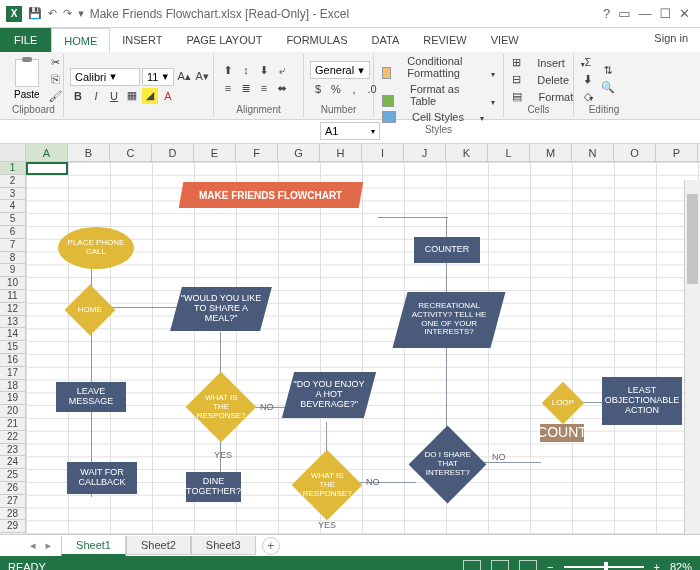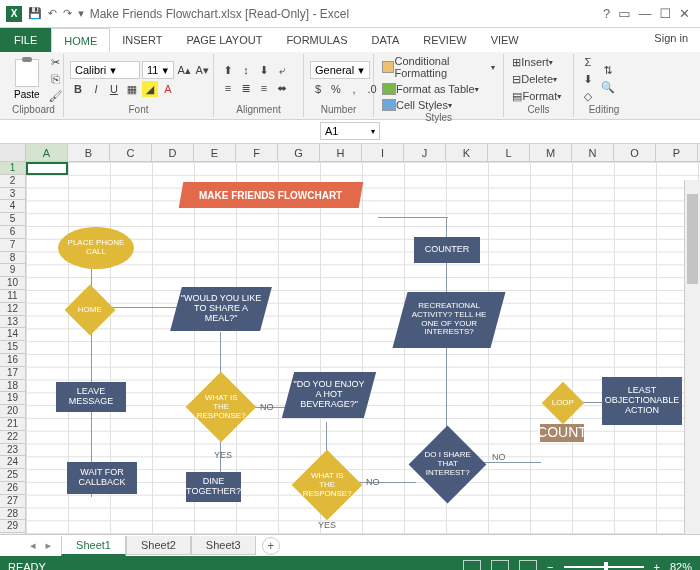--- a/index.html
+++ b/index.html
@@ -26,21 +26,21 @@
 .ribbon-group .items { flex: 1; display: flex; align-items: center; gap: 4px; }
 .ribbon-group .label { text-align: center; font-size: 10px; color: #666; padding-bottom: 2px; }
 .paste-btn { display: flex; flex-direction: column; align-items: center; gap: 2px; padding: 2px 4px; }
 .paste-icon { width: 24px; height: 28px; background: #fff; border: 1px solid #ccc; position: relative; }
 .paste-icon::before { content: ""; position: absolute; top: -3px; left: 6px; width: 10px; height: 5px; background: #888; border-radius: 2px; }
 .font-box { display: flex; flex-direction: column; gap: 2px; }
 .font-row { display: flex; gap: 2px; align-items: center; }
 .dd { background: #fff; border: 1px solid #ccc; padding: 1px 4px; font-size: 11px; display: flex; align-items: center; gap: 4px; height: 18px; }
 .mini-btn { width: 16px; height: 16px; display: inline-flex; align-items: center; justify-content: center; font-size: 11px; color: #444; border: 1px solid transparent; cursor: pointer; }
 .col { display: flex; flex-direction: column; gap: 1px; }
-.styles-btn { display: flex; align-items: center; gap: 0; font-size: 11px; color: #444; padding: 1px 2px; }
+.styles-btn { display: flex; align-items: flex-end; gap: 16px; font-size: 11px; color: #444; padding: 1px 2px; }
 .styles-icon { width: 14px; height: 12px; background: #f0c070; border: 1px solid #999; }
 
 
 .formula-bar { height: 24px; border-bottom: 1px solid #d4d4d4; display: flex; align-items: center; background: #fff; flex-direction: column; }
 .name-box { width: 60px; border: 1px solid #ccc; padding: 2px 4px; margin: 2px 4px; font-size: 11px; display: flex; justify-content: space-between; align-items: center; }
 .fx { padding: 0 6px; color: #666; font-style: italic; }
 .formula-input { flex: 1; border: 1px solid #ccc; margin: 2px 4px 2px 0; padding: 2px 4px; height: 18px; }
 
 
 .grid-area { position: relative; height: 390px; overflow: hidden; background: #fff; }
@@ -159,21 +159,20 @@
             </span>
           <span class="mini-btn">
               <u>U</u>
             </span>
           <span class="mini-btn">▦</span>
           <span class="mini-btn" style="background:#ffeb3b">◢</span>
           <span class="mini-btn" style="color:#d32f2f">A</span>
         </div>
       </div>
     </div>
-    <div class="label">Font</div>
   </div>
   <div class="ribbon-group" style="width:90px">
     <div class="items">
       <div class="font-box">
         <div class="font-row">
           <span class="mini-btn">⬆</span>
           <span class="mini-btn">↕</span>
           <span class="mini-btn">⬇</span>
           <span class="mini-btn">⤶</span>
         </div>

